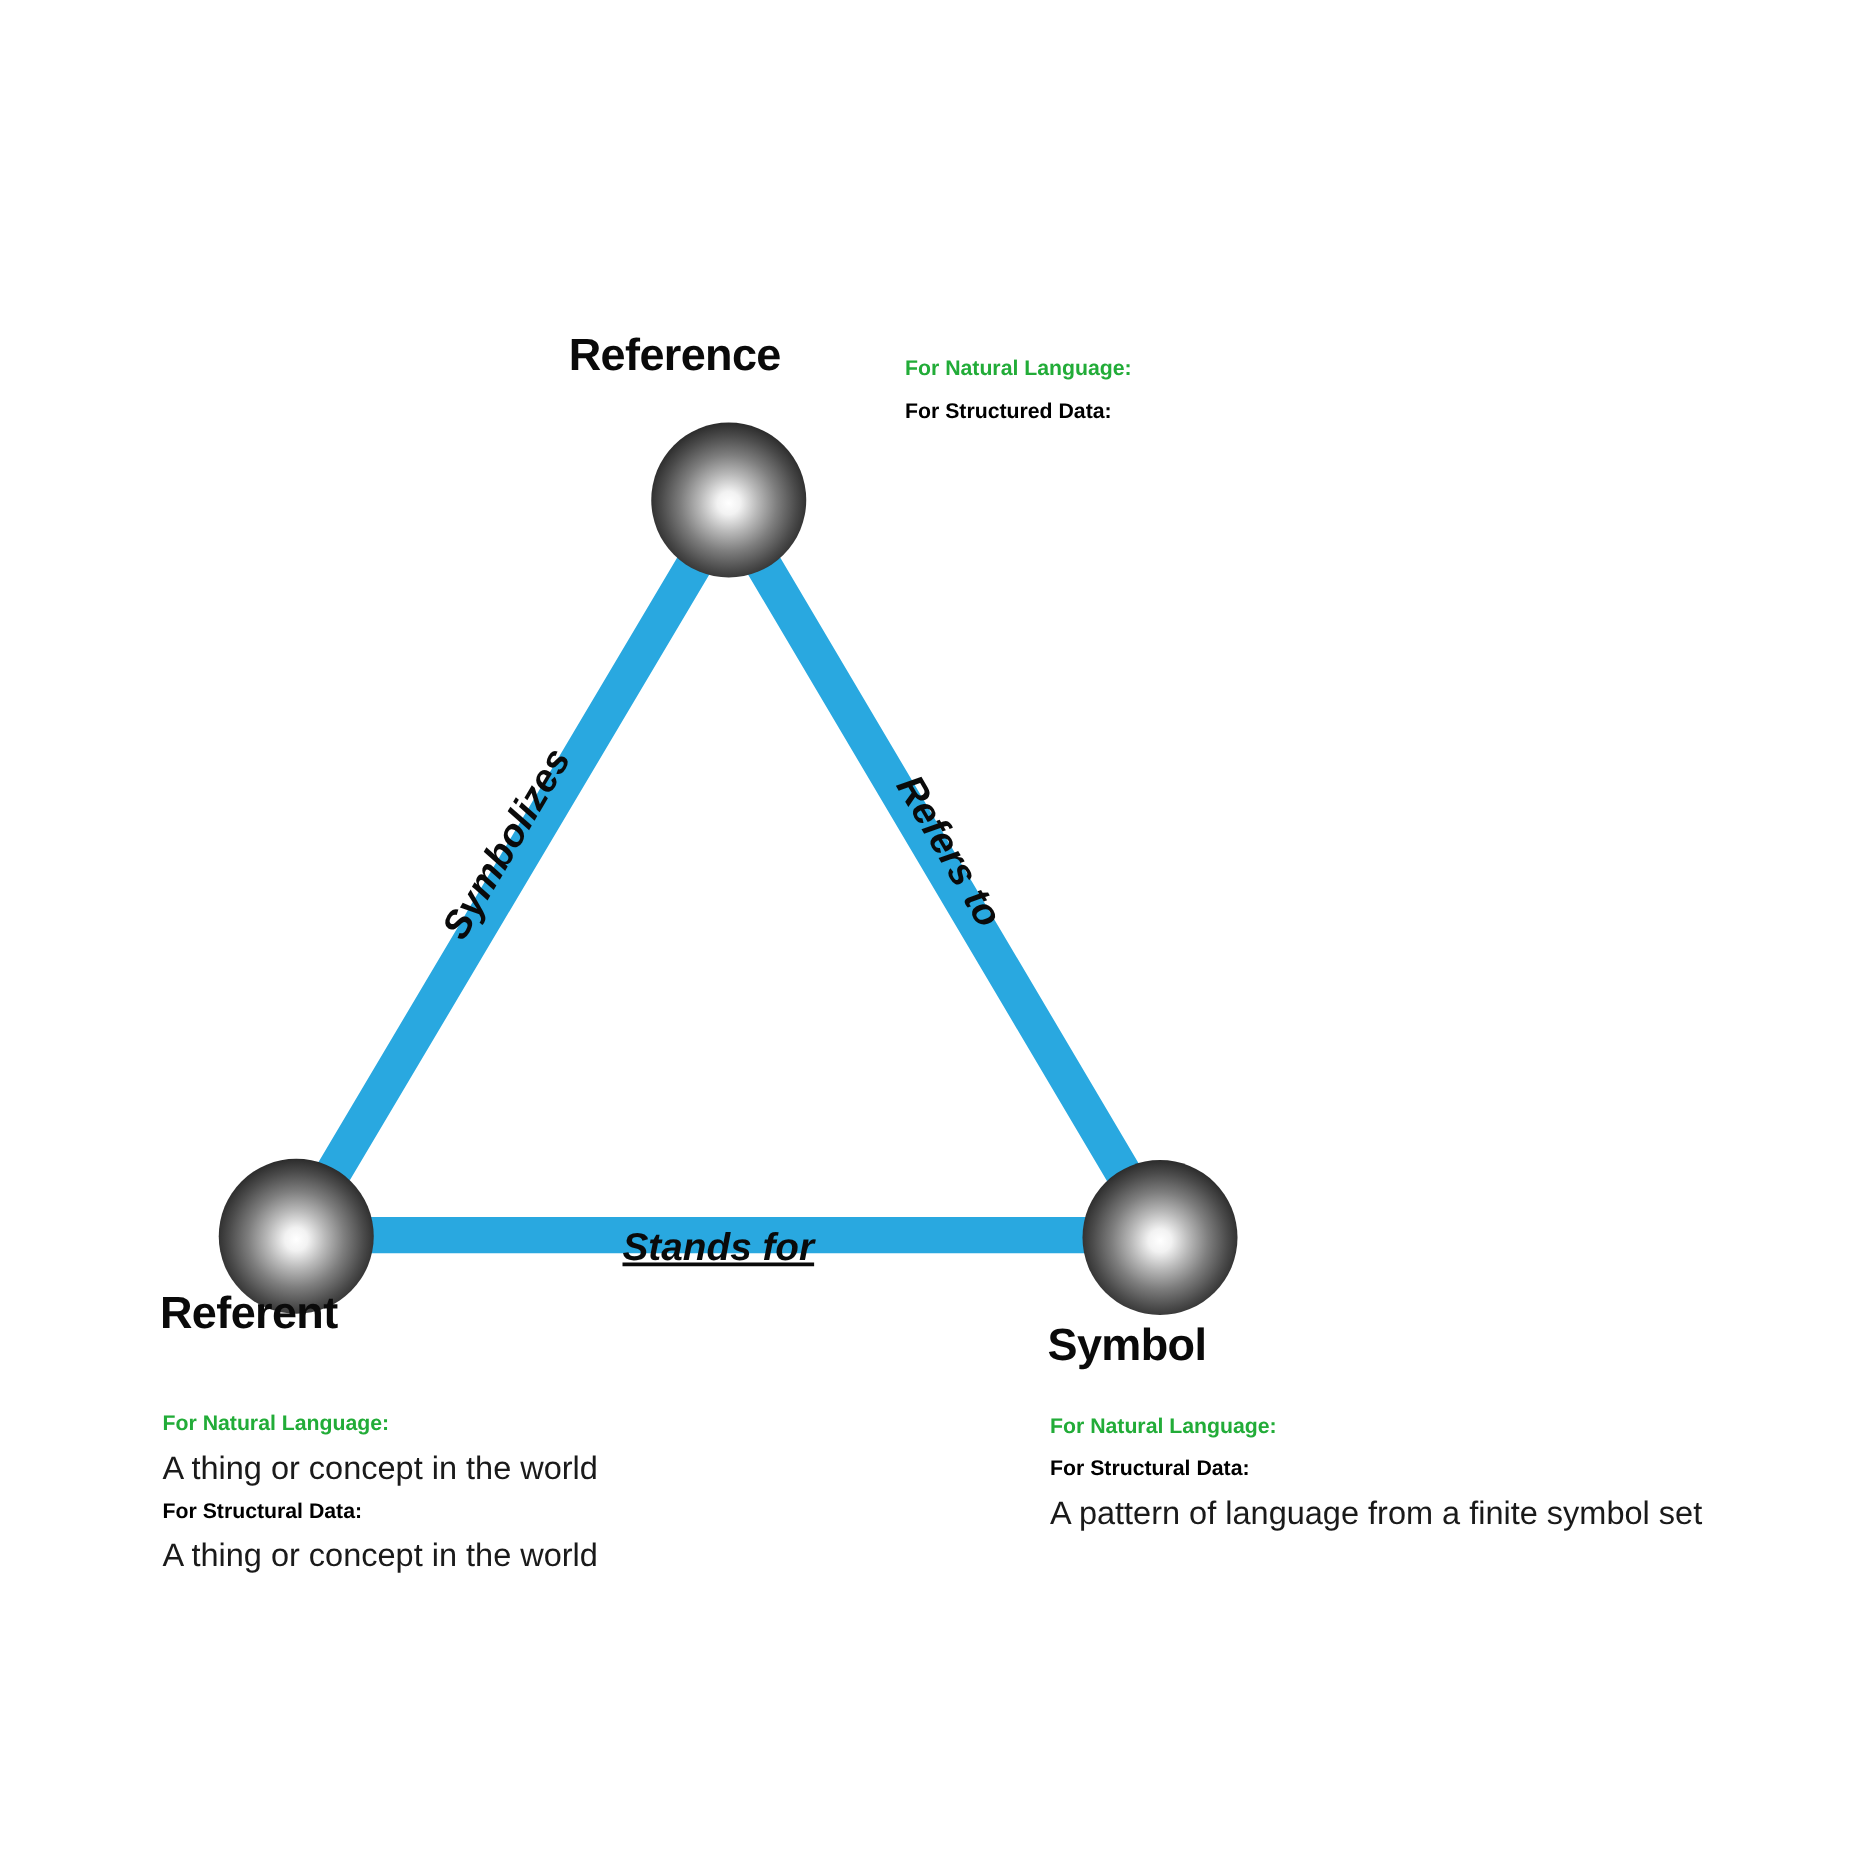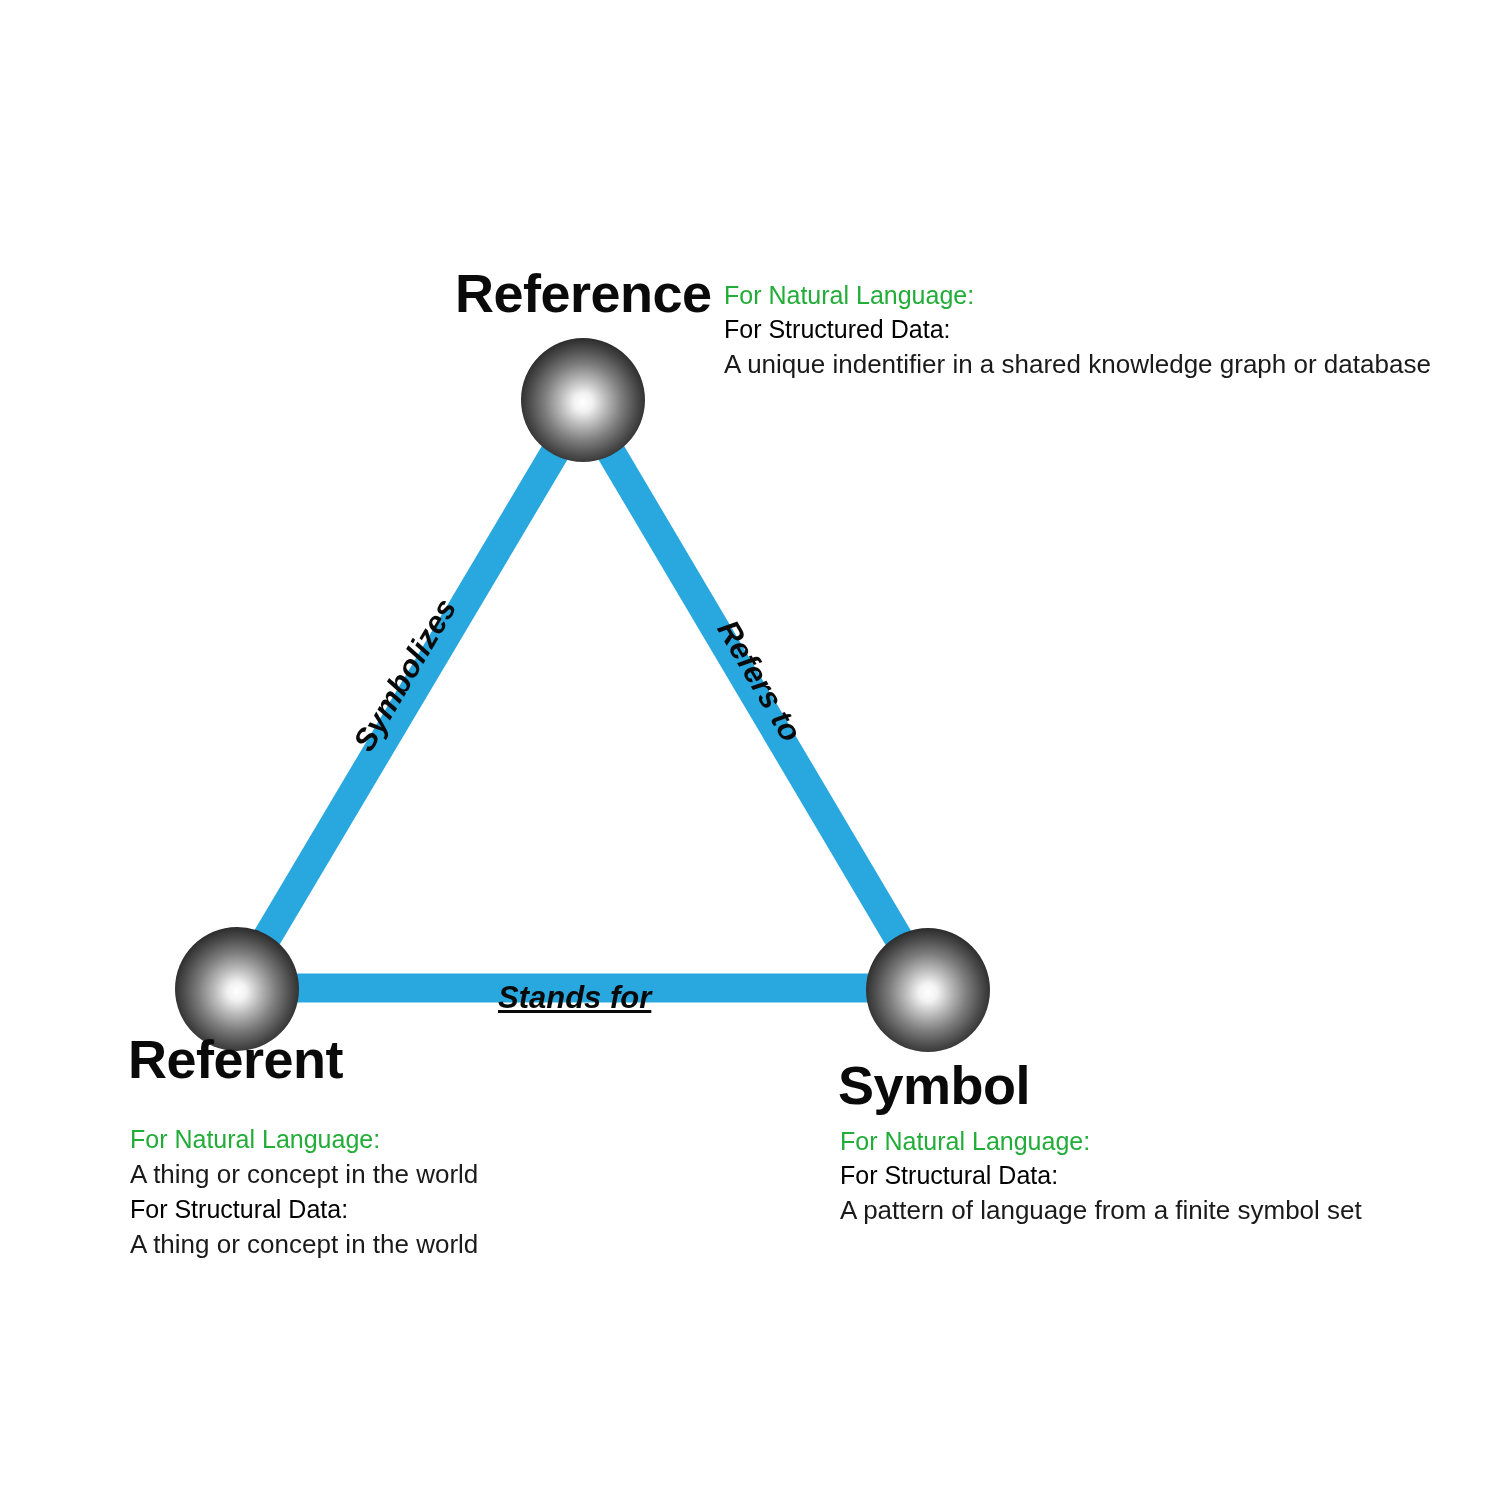--- a/index.html
+++ b/index.html
@@ -21,39 +21,39 @@
     top: 0;
     width: 1500px;
     height: 1500px;
   }
 
   
   .node-title {
     position: absolute;
     font-family: "Liberation Sans", sans-serif;
     font-weight: bold;
-    font-size: 54px;
+    font-size: 36px;
     line-height: 1;
     color: #0a0a0a;
     white-space: nowrap;
     letter-spacing: -0.5px;
   }
   #title-reference { left: 455px; top: 266px; }
   #title-referent  { left: 128px; top: 1032px; }
   #title-symbol    { left: 838px; top: 1058px; text-align: right; }
 
   
   .anno {
     position: absolute;
     font-family: "Liberation Sans", sans-serif;
     white-space: nowrap;
   }
   .anno .hdr {
-    font-size: 25px;
-    font-weight: normal;
+    font-size: 17px;
+    font-weight: bold;
     line-height: 34px;
     margin: 0;
   }
   .anno .body {
     font-size: 26px;
     font-weight: normal;
     line-height: 36px;
     color: #1a1a1a;
     margin: 0;
   }
@@ -120,21 +120,20 @@
 
   <div class="node-title" id="title-reference">Reference</div>
 
   <div class="node-title" id="title-referent">Referent</div>
 
   <div class="node-title" id="title-symbol">Symbol</div>
 
   <div class="anno" id="anno-reference">
     <p class="hdr nl">For Natural Language:</p>
     <p class="hdr sd">For Structured Data:</p>
-    <p class="body">A unique indentifier in a shared knowledge graph or database</p>
   </div>
 
   <div class="anno" id="anno-referent">
     <p class="hdr nl">For Natural Language:</p>
     <p class="body">A thing or concept in the world</p>
     <p class="hdr sd">For Structural Data:</p>
     <p class="body">A thing or concept in the world</p>
   </div>
 
   <div class="anno" id="anno-symbol">

